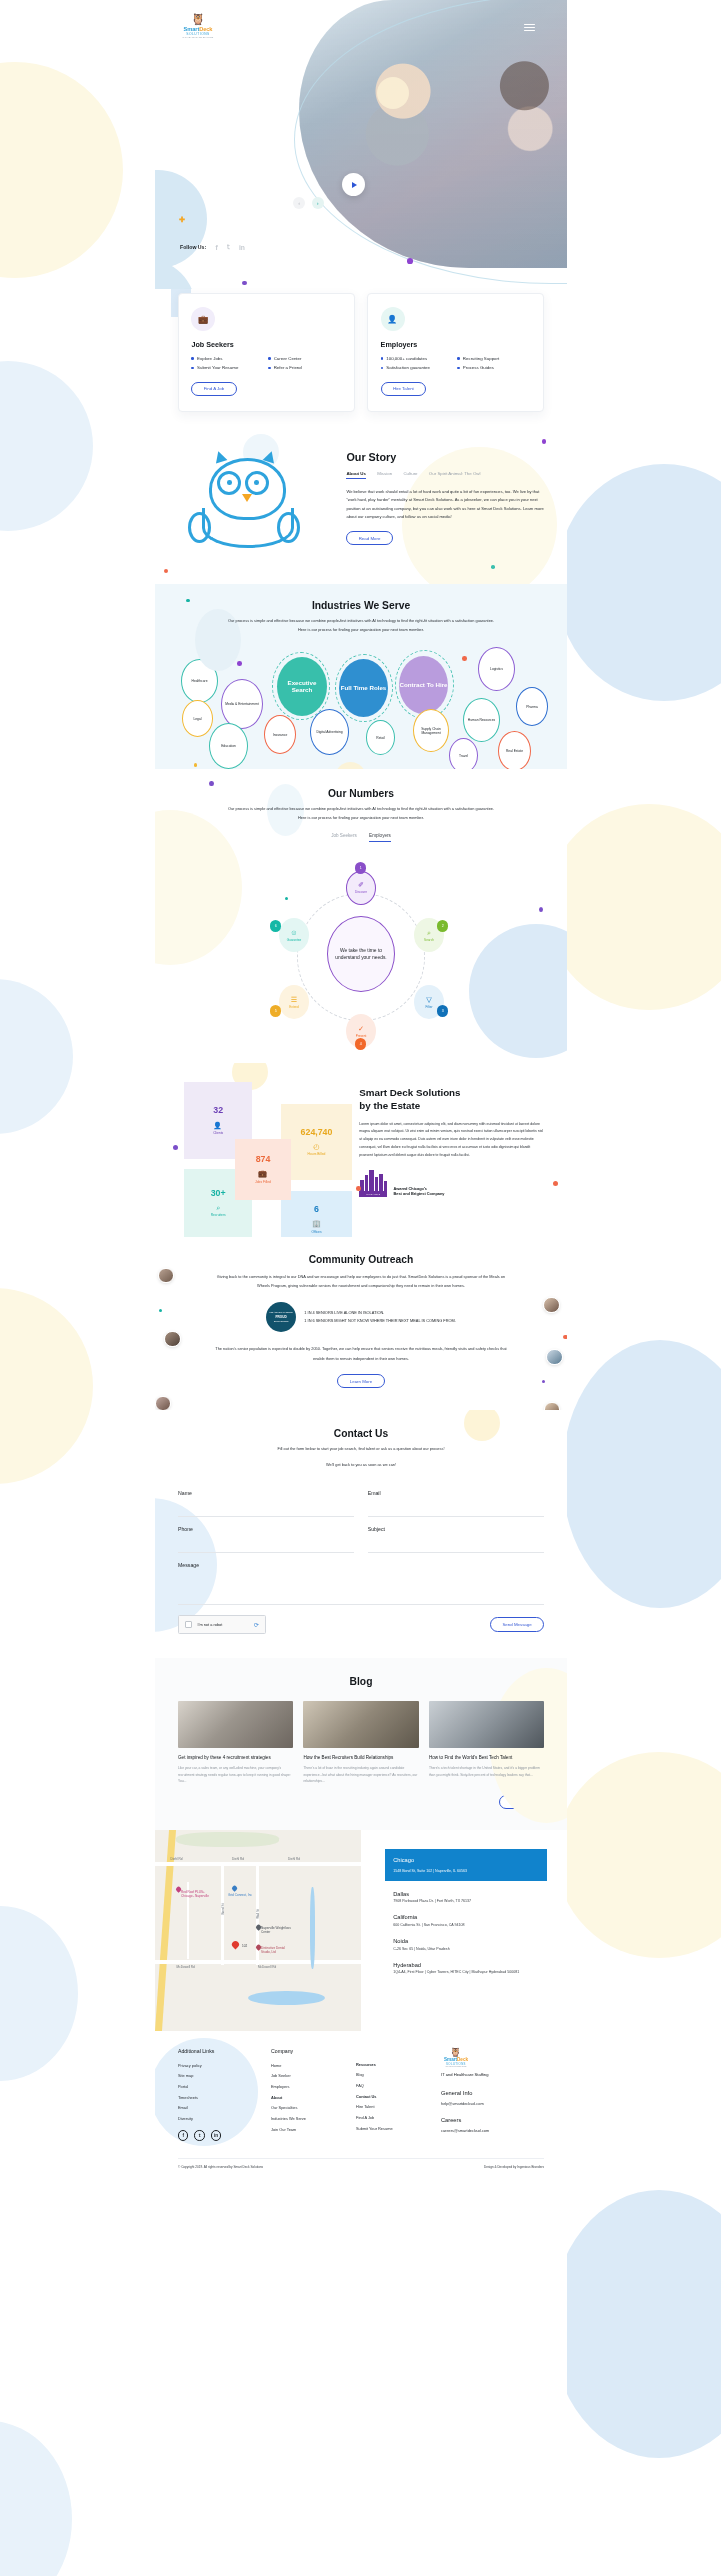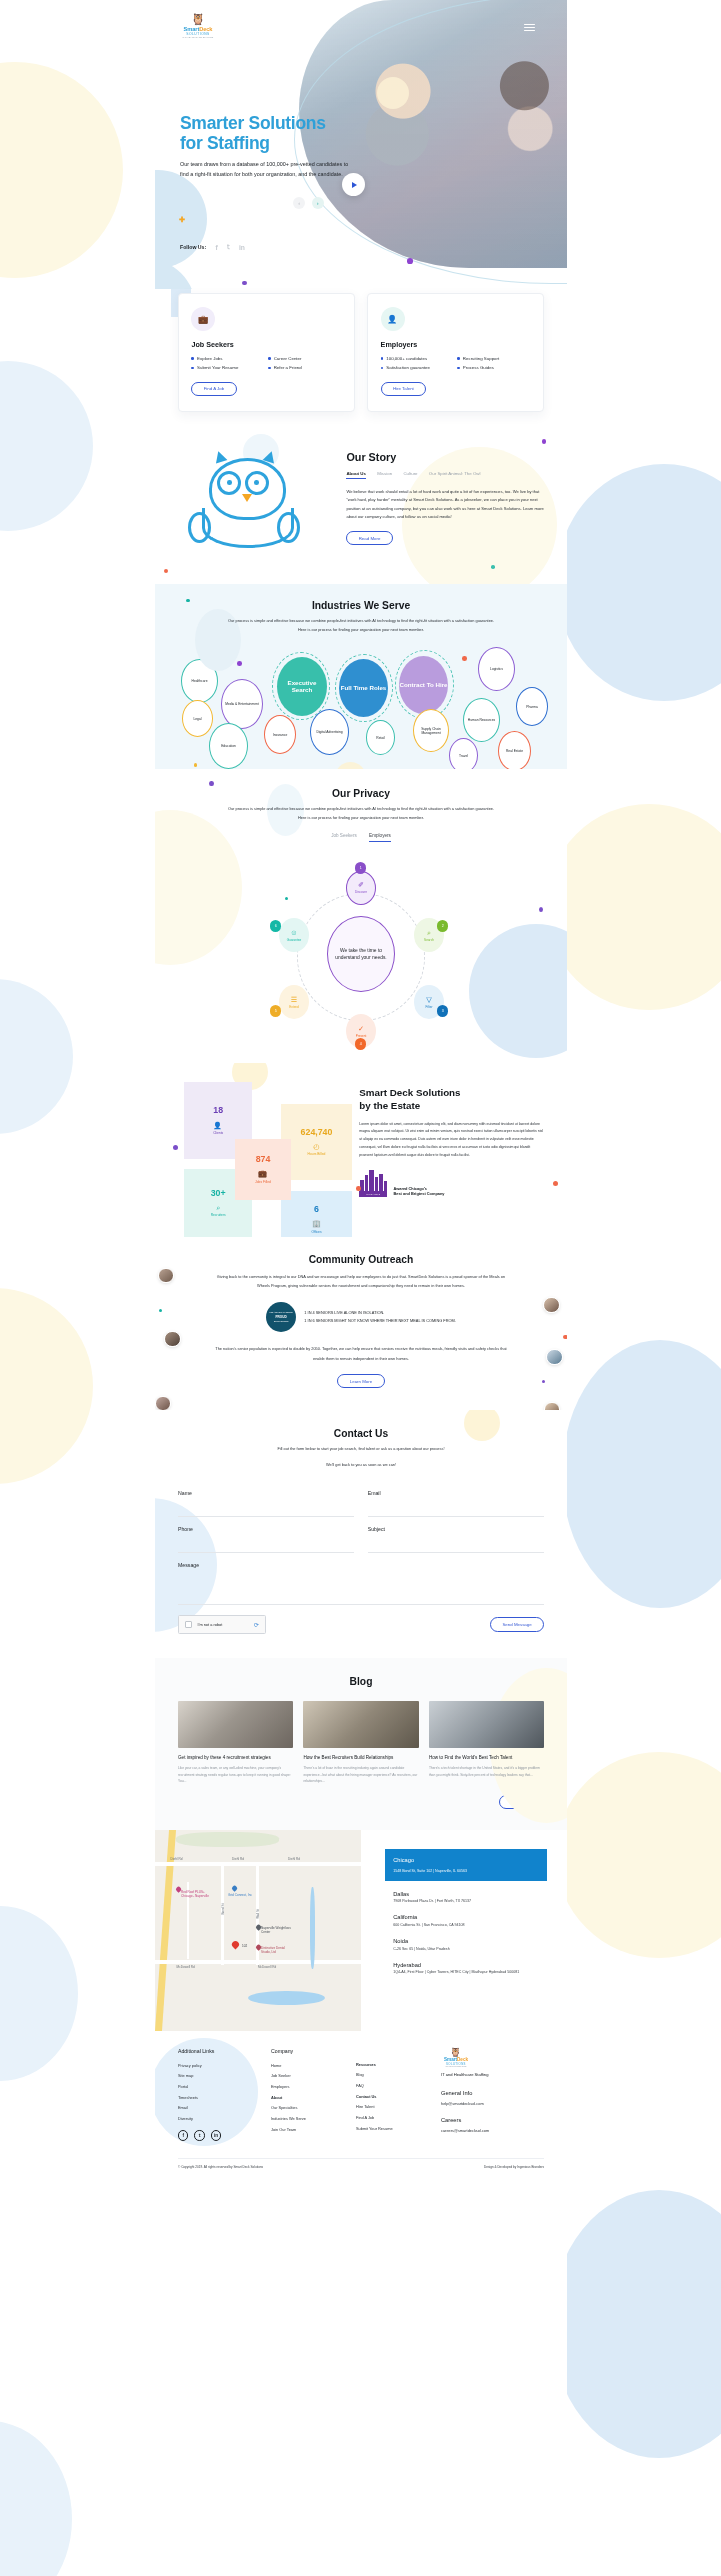--- a/index.html
+++ b/index.html
@@ -294,24 +294,20 @@
         <i></i>
       </div>
 
     <div class="logo">
       <div class="owl">🦉</div>
       <div class="nm"><span class="a">Smart</span><span class="b">Deck</span></div>
       <div class="sub">SOLUTIONS</div>
       <div class="tag">IT &amp; HEALTHCARE STAFFING</div>
     </div>
 
-    <div class="hero-copy">
-      <h1><span>Smarter Solutions</span><br><span>for Staffing</span></h1>
-      <p>Our team draws from a database of 100,000+ pre-vetted candidates to find a right-fit situation for both your organization, and the candidate.</p>
-    </div>
 
     <div class="hero-nav">
       <div class="hn-prev">‹</div>
       <div class="hn-next">›</div>
     </div>
 
     <div class="hero-plus">✚</div>
     <div class="hero-dot-purple"></div>
 
     <div class="follow">
@@ -463,21 +459,21 @@
 
   <section class="process">
     <div style="position:absolute;left:-57px;top:41px;width:144px;height:155px;border-radius:50%;background:#fdfaeb;z-index:1;"></div>
     <div style="position:absolute;left:112px;top:14.4px;width:37px;height:52px;border-radius:50%;background:#eff7fb;z-index:1;"></div>
     <div style="position:absolute;right:-36px;top:155px;width:134px;height:134px;border-radius:50%;background:#dbeaf7;z-index:1;"></div>
     <div class="dot-tiny" style="left:54px;top:11.3px;width:4.6px;height:5.7px;background:#7b4fc9;z-index:5;"></div>
     <div class="dot-tiny" style="left:130px;top:128px;width:3.1px;height:3.1px;background:#16b3a4;z-index:5;"></div>
     <div class="dot-tiny" style="right:24px;top:138px;width:4.1px;height:5.2px;background:#7b4fc9;z-index:5;"></div>
 
     <div class="sec-head">
-      <h2>Our Privacy</h2>
+      <h2>Our Numbers</h2>
       <p>Our process is simple and effective because we combine people-first initiatives with AI technology to find the right-fit situation with a satisfaction guarantee. Here is our process for finding your organization your next team member.</p>
     </div>
     <div class="proc-tabs">
       <span>Job Seekers</span>
       <span class="active">Employers</span>
     </div>
 
     <div class="wheel">
       <div class="ring-dash"></div>
 
@@ -523,21 +519,21 @@
 
   <section class="numbers">
     <div style="position:absolute;left:77px;top:-9.3px;width:36px;height:36px;border-radius:50%;background:#fdf4d7;z-index:1;"></div>
     <div class="dot-tiny" style="left:17.5px;top:82px;width:5.2px;height:5.2px;background:#7b4fc9;z-index:4;"></div>
     <div class="dot-tiny" style="right:9.3px;top:118px;width:5.2px;height:5.2px;background:#f0694a;z-index:4;"></div>
     <div class="dot-tiny" style="left:201px;top:123px;width:4.6px;height:4.6px;background:#f0694a;z-index:4;"></div>
 
     <div class="num-wrap">
       <div class="num-grid">
         <div class="tile" style="left:6.2px;top:5.2px;width:68px;height:77px;background:#efeaf7;">
-          <span class="v" style="color:#6b3fb5;">18</span>
+          <span class="v" style="color:#6b3fb5;">32</span>
           <span class="ic" style="color:#6b3fb5;">👤</span>
           <span class="lb" style="color:#6b3fb5;">Clients</span>
         </div>
         <div class="tile" style="left:103px;top:27px;width:71px;height:76px;background:#fcf2da;">
           <span class="v" style="color:#e8a81e;">624,740</span>
           <span class="ic" style="color:#e8a81e;">◴</span>
           <span class="lb" style="color:#e8a81e;">Hours Billed</span>
         </div>
         <div class="tile" style="left:6.2px;top:92px;width:68px;height:68px;background:#e1f5f1;">
           <span class="v" style="color:#16b3a4;">30+</span>

